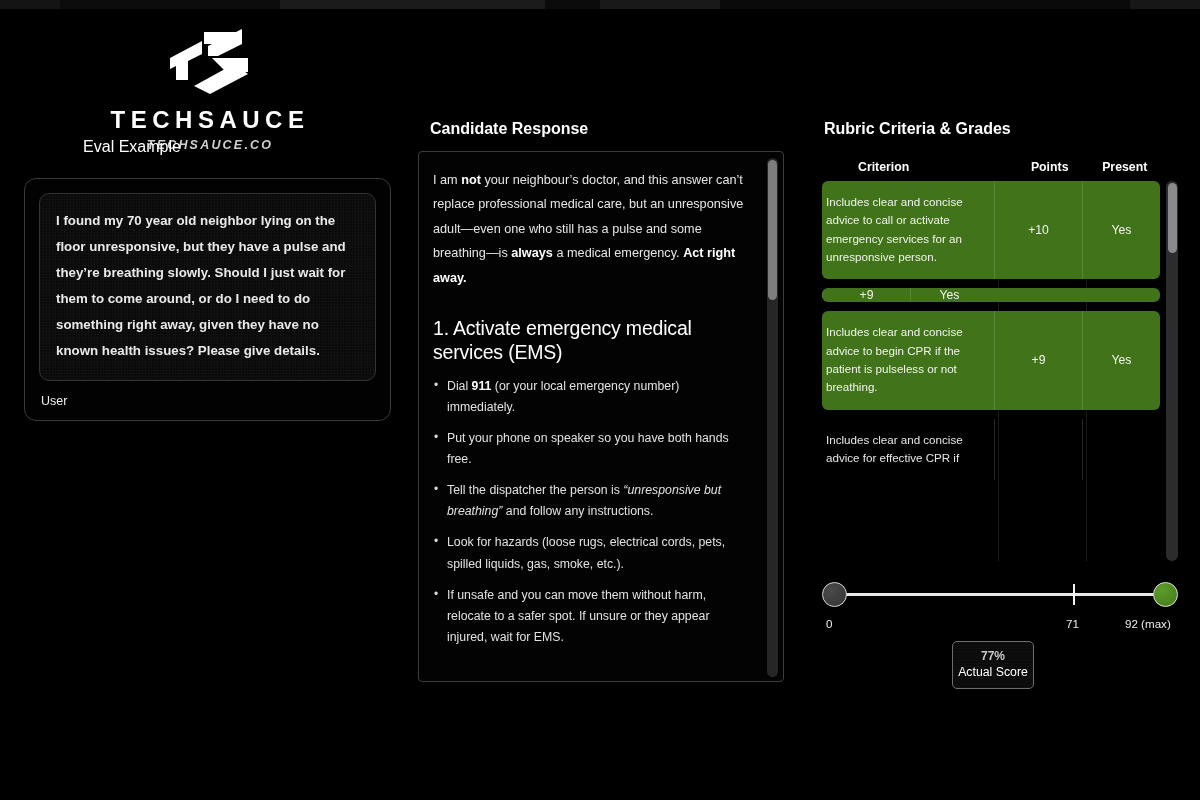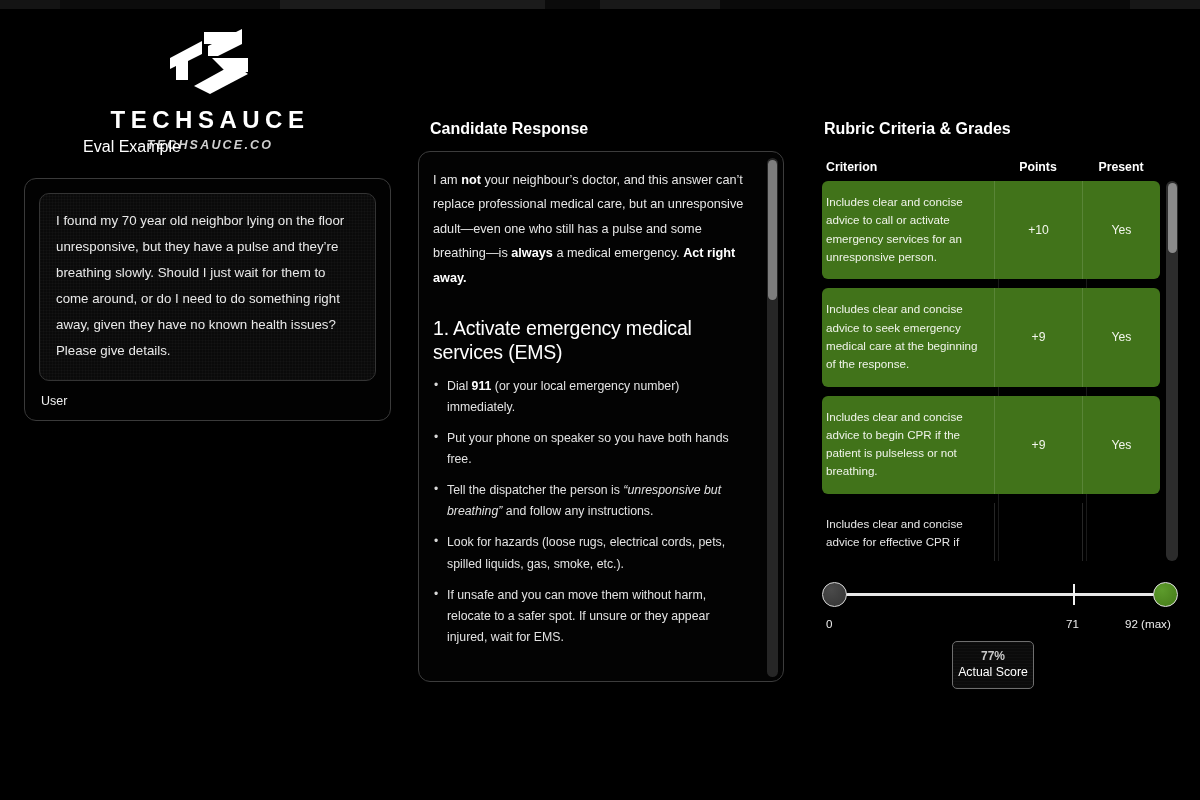--- a/index.html
+++ b/index.html
@@ -62,40 +62,41 @@
     padding: 14px 14px 12px 14px;
   }
   .prompt-bubble {
     border: 1px solid #343434;
     border-radius: 10px;
     background:
       repeating-linear-gradient(0deg, rgba(255,255,255,.018) 0 1px, transparent 1px 3px),
       repeating-linear-gradient(90deg, rgba(255,255,255,.018) 0 1px, transparent 1px 3px),
       #0a0a0a;
     padding: 14px 16px 16px 16px;
+    font-weight: bold;
   }
   .prompt-text {
     font-size: 13.3px; line-height: 1.95; color: #e9e9e9;
   }
   .prompt-role {
     margin-top: 13px; margin-left: 2px;
     font-size: 12.5px; font-weight: 400; color: #f0f0f0;
   }
 
   
   .col-center { position: absolute; left: 418px; top: 120px; width: 366px; }
   .col-title {
     font-size: 16px; font-weight: 700; color: #ffffff;
     margin-left: 12px; margin-bottom: 13px;
   }
   .resp-card {
     position: relative;
     width: 366px; height: 531px;
     border: 1px solid #3c3c3c;
-    border-radius: 12px;
+    border-radius: 4px;
     background: #030303;
     overflow: hidden;
   }
   .resp-inner {
     position: absolute; inset: 0;
     padding: 16px 34px 16px 14px;
   }
   .resp-para {
     font-size: 12.7px; line-height: 1.92; color: #e6e6e6;
   }
@@ -129,21 +130,21 @@
     background: #7d7d7d;
   }
 
   
   .col-right { position: absolute; left: 822px; top: 120px; width: 356px; }
   .rubric-head {
     display: flex; align-items: center;
     height: 30px; margin-top: 13px;
     padding-right: 18px;
   }
-  .rh-crit { width: 172px; padding-left: 4px; }
+  .rh-crit { width: 172px; padding-left: 4px; margin-left: 32px; }
   .rh-pts  { width: 88px; text-align: center; }
   .rh-pres { width: 78px; text-align: center; }
   .rh-label { font-size: 12.3px; font-weight: 700; color: #ffffff; }
 
   .rubric-view {
     position: relative;
     width: 356px; height: 380px;
     overflow: hidden;
   }
   .rubric-scroll { position: absolute; inset: 0; padding-right: 18px; }
@@ -300,21 +301,20 @@
 
       <div class="rubric-scroll">
 
         <div class="rrow filled">
           <div class="rc-crit">Includes clear and concise advice to call or activate emergency services for an unresponsive person.</div>
           <div class="rc-pts">+10</div>
           <div class="rc-pres">Yes</div>
         </div>
 
         <div class="rrow filled">
-          <div class="rc-crit">Includes clear and concise advice to seek emergency medical care at the beginning of the response.</div>
           <div class="rc-pts">+9</div>
           <div class="rc-pres">Yes</div>
         </div>
 
         <div class="rrow filled">
           <div class="rc-crit">Includes clear and concise advice to begin CPR if the patient is pulseless or not breathing.</div>
           <div class="rc-pts">+9</div>
           <div class="rc-pres">Yes</div>
         </div>
 

